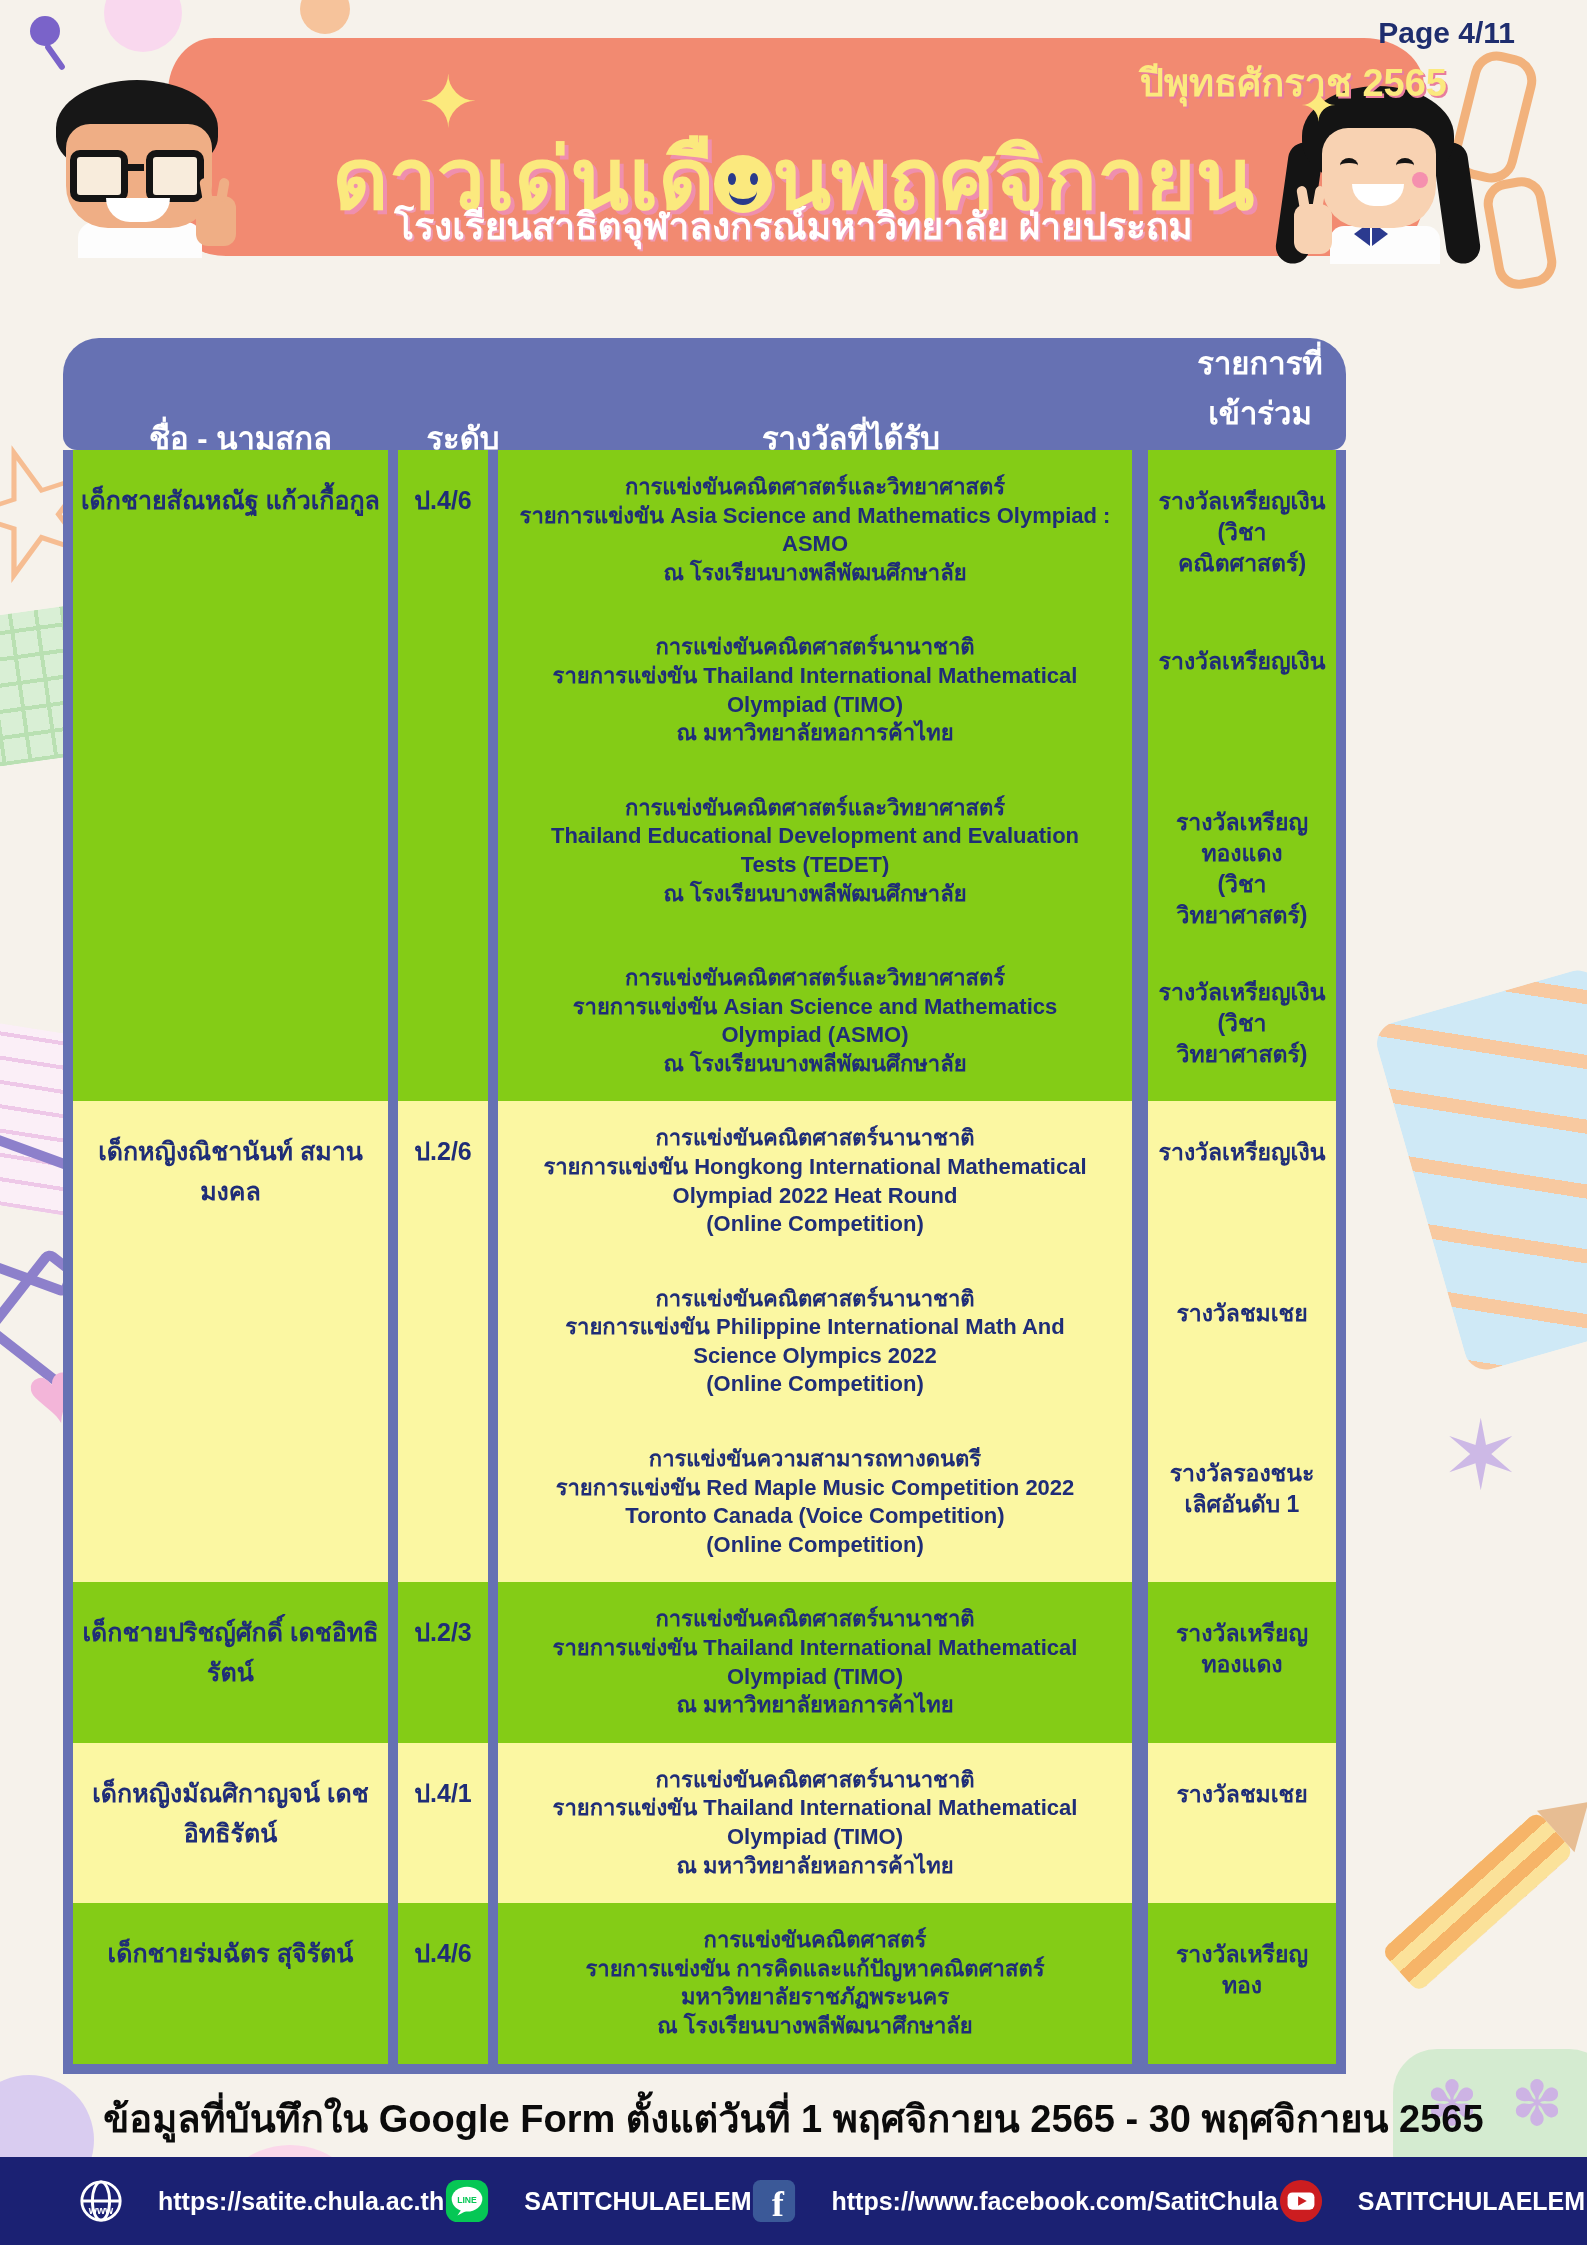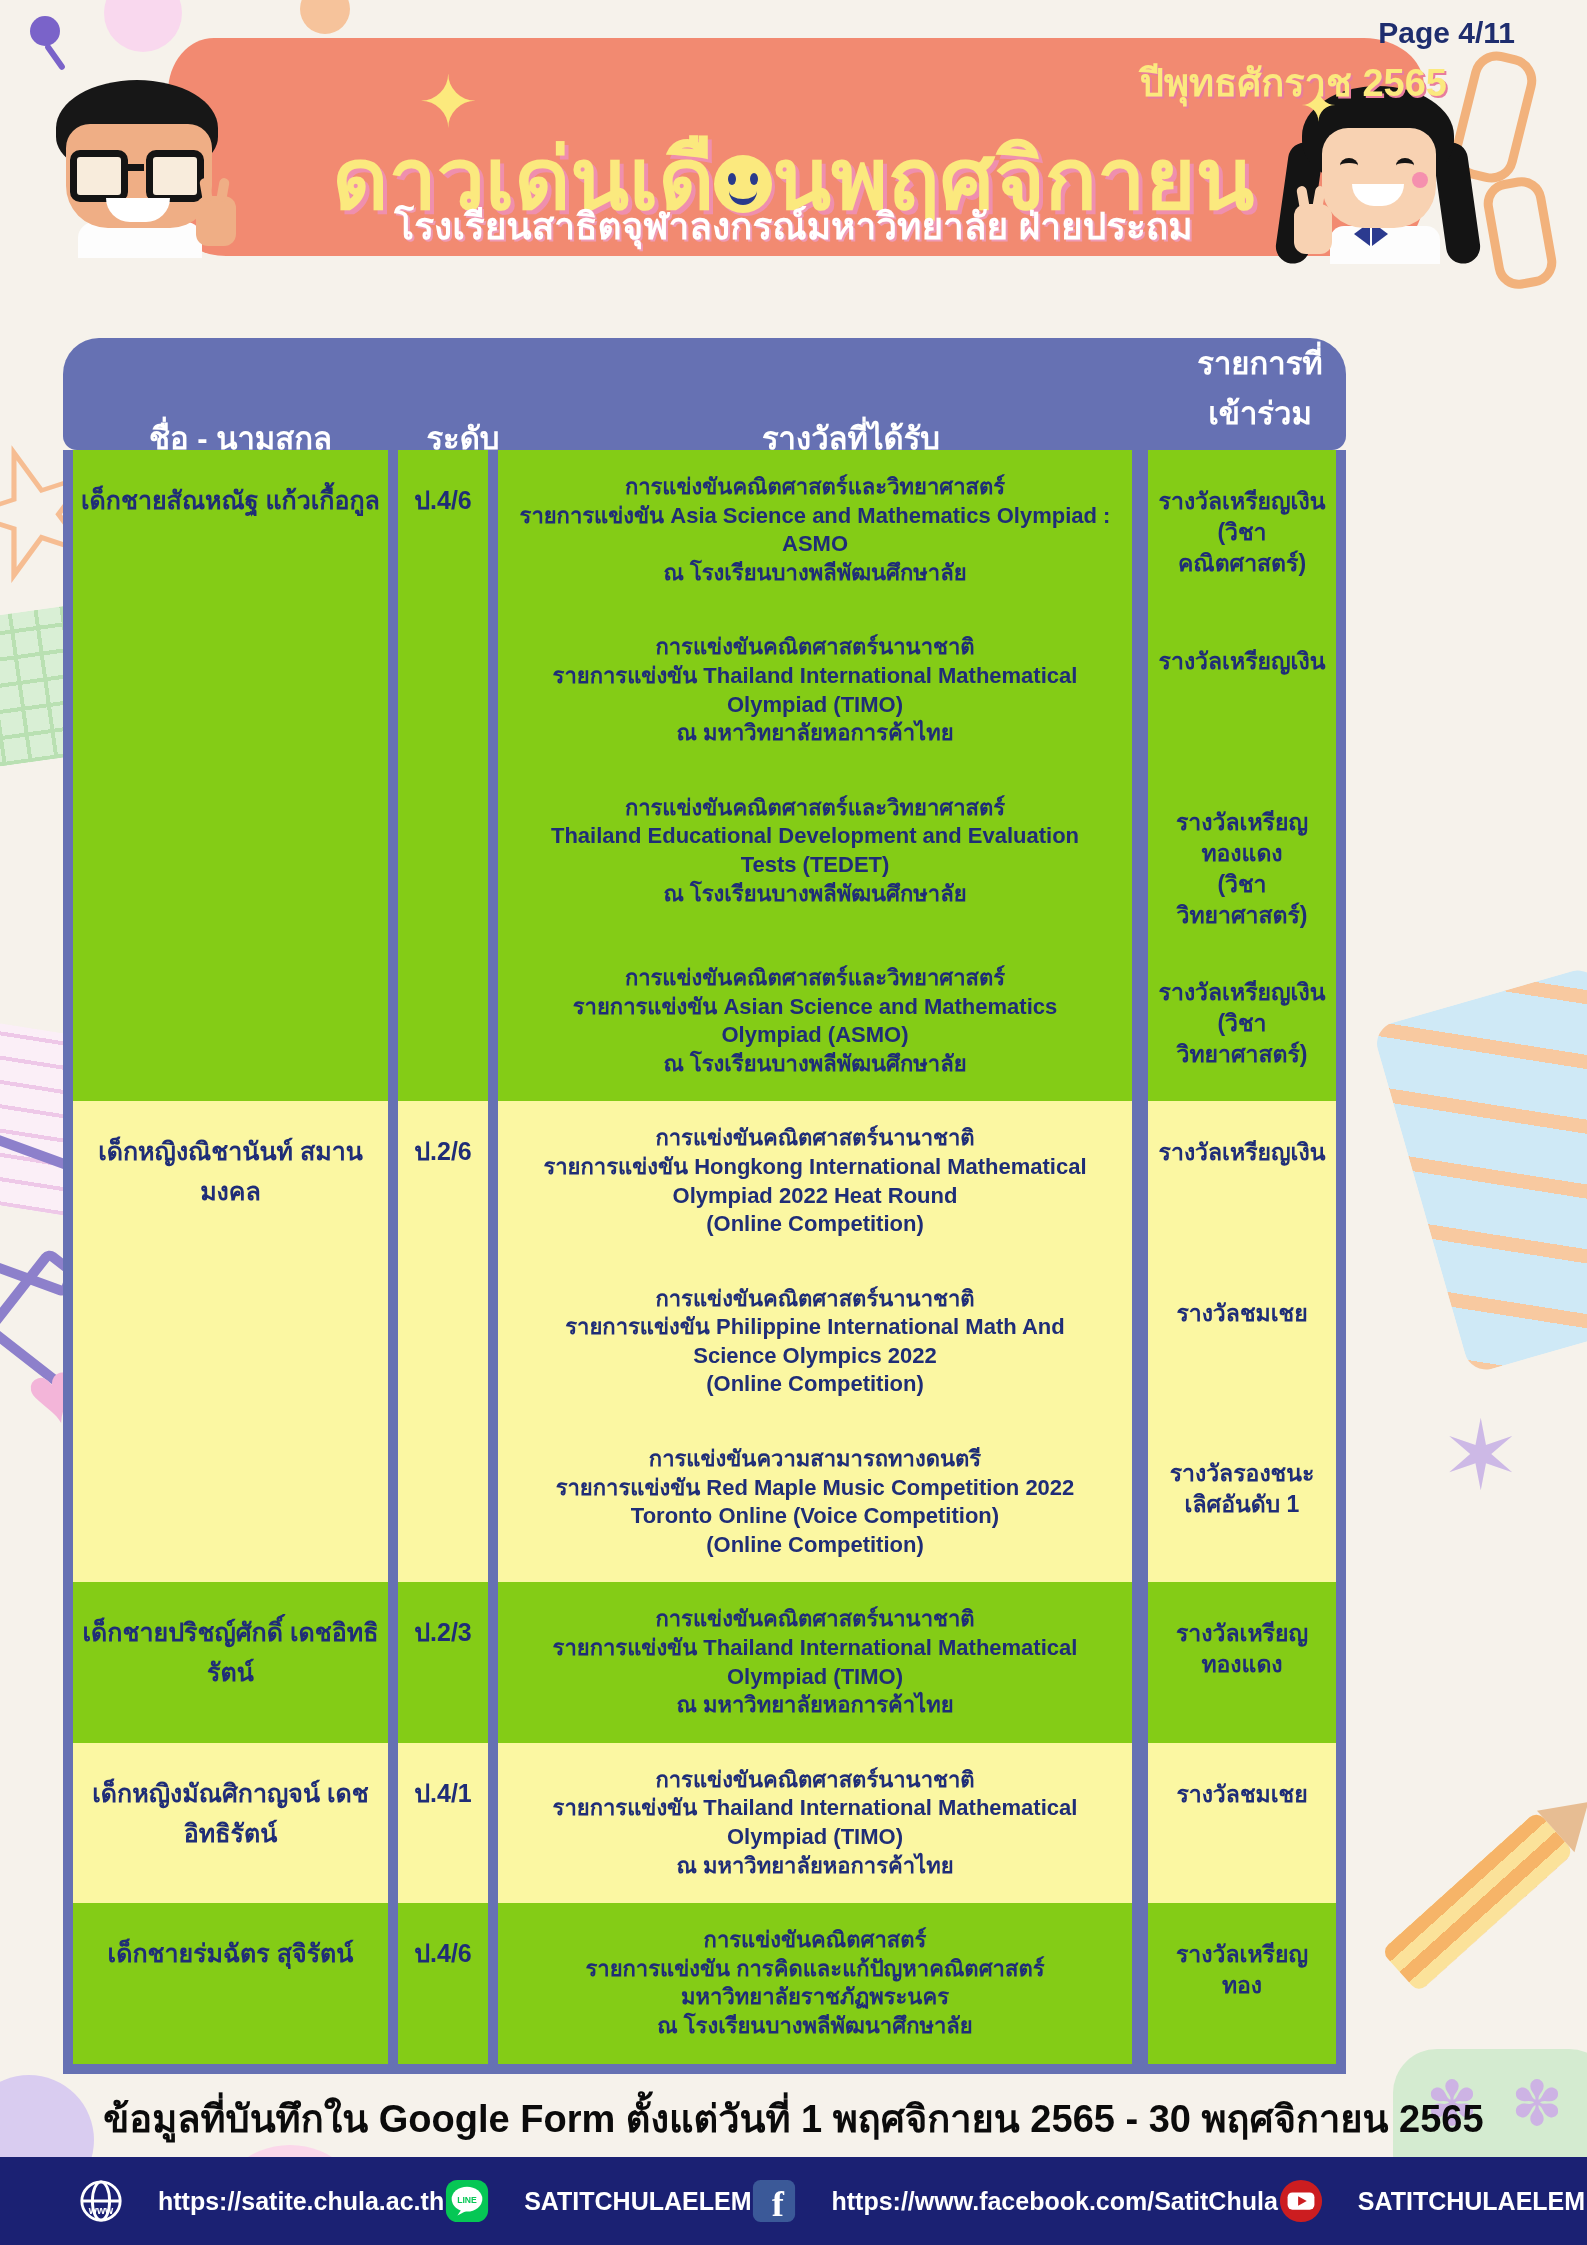--- a/index.html
+++ b/index.html
@@ -265,21 +265,21 @@
             <div class="cell award-cell">
               <div class="award-line">รางวัลชมเชย</div>
             </div>
           </div>
           <div class="entry">
             <div class="cell name-cell"></div>
             <div class="cell level-cell"></div>
             <div class="cell comp-cell">
               <div class="comp-line">การแข่งขันความสามารถทางดนตรี</div>
               <div class="comp-line">รายการแข่งขัน Red Maple Music Competition 2022</div>
-              <div class="comp-line">Toronto Online (Voice Competition)</div>
+              <div class="comp-line">Toronto Canada (Voice Competition)</div>
               <div class="comp-line">(Online Competition)</div>
             </div>
             <div class="cell award-cell">
               <div class="award-line">รางวัลรองชนะเลิศอันดับ 1</div>
             </div>
           </div>
         </div>
         <div class="trow green">
           <div class="entry">
             <div class="cell name-cell">เด็กชายปริชญ์ศักดิ์ เดชอิทธิรัตน์</div>

